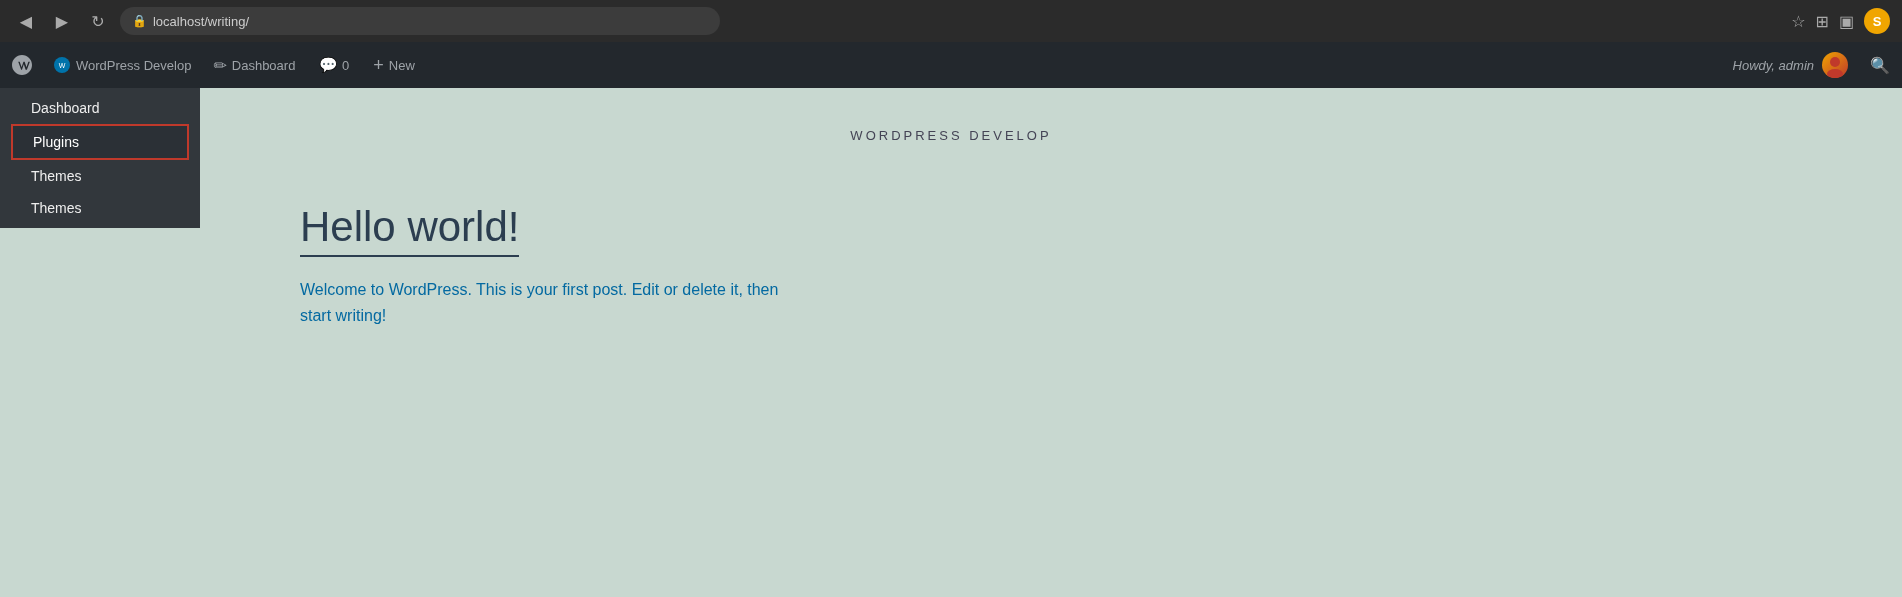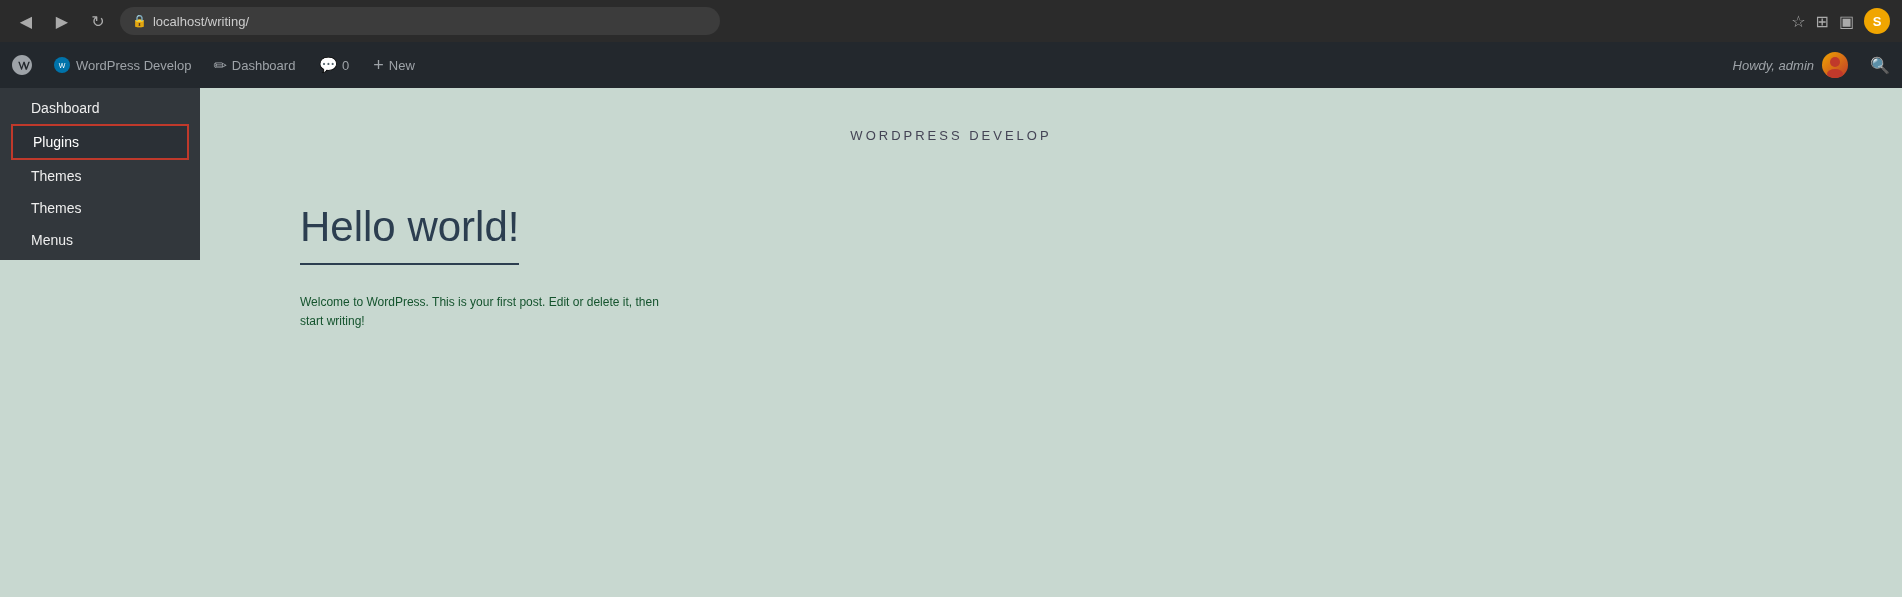--- a/index.html
+++ b/index.html
@@ -174,28 +174,28 @@
       color: #445;
       text-transform: uppercase;
       margin-bottom: 60px;
       font-weight: normal;
     }
     .post-title {
       font-size: 42px;
       color: #2c3e50;
       font-weight: normal;
       border-bottom: 2px solid #2c3e50;
-      padding-bottom: 12px;
-      margin-bottom: 28px;
+      padding-bottom: 4px;
+      margin-bottom: 20px;
       align-self: flex-start;
       margin-left: 300px;
     }
     .post-excerpt {
-      font-size: 12px;
-      color: #14532d;
+      font-size: 16px;
+      color: #0369a1;
       line-height: 1.6;
       max-width: 600px;
       align-self: flex-start;
       margin-left: 300px;
     }
 
     .wp-admin-bar-relative { position: relative; }
   </style>
 </head>
 <body>
@@ -264,21 +264,20 @@
     <div class="search-icon-bar">
       <span>🔍</span>
     </div>
   </div>
 
   <div class="dropdown-menu">
     <a class="dropdown-item">Dashboard</a>
     <a class="dropdown-item active">Plugins</a>
     <a class="dropdown-item">Themes</a>
     <a class="dropdown-item">Themes</a>
-    <a class="dropdown-item">Menus</a>
   </div>
 </div>
 
 <div class="page-content">
   <div class="site-title">WORDPRESS DEVELOP</div>
   <h1 class="post-title">Hello world!</h1>
   <p class="post-excerpt">Welcome to WordPress. This is your first post. Edit or delete it, then<br>start writing!</p>
 </div>
 
 </body></html>

